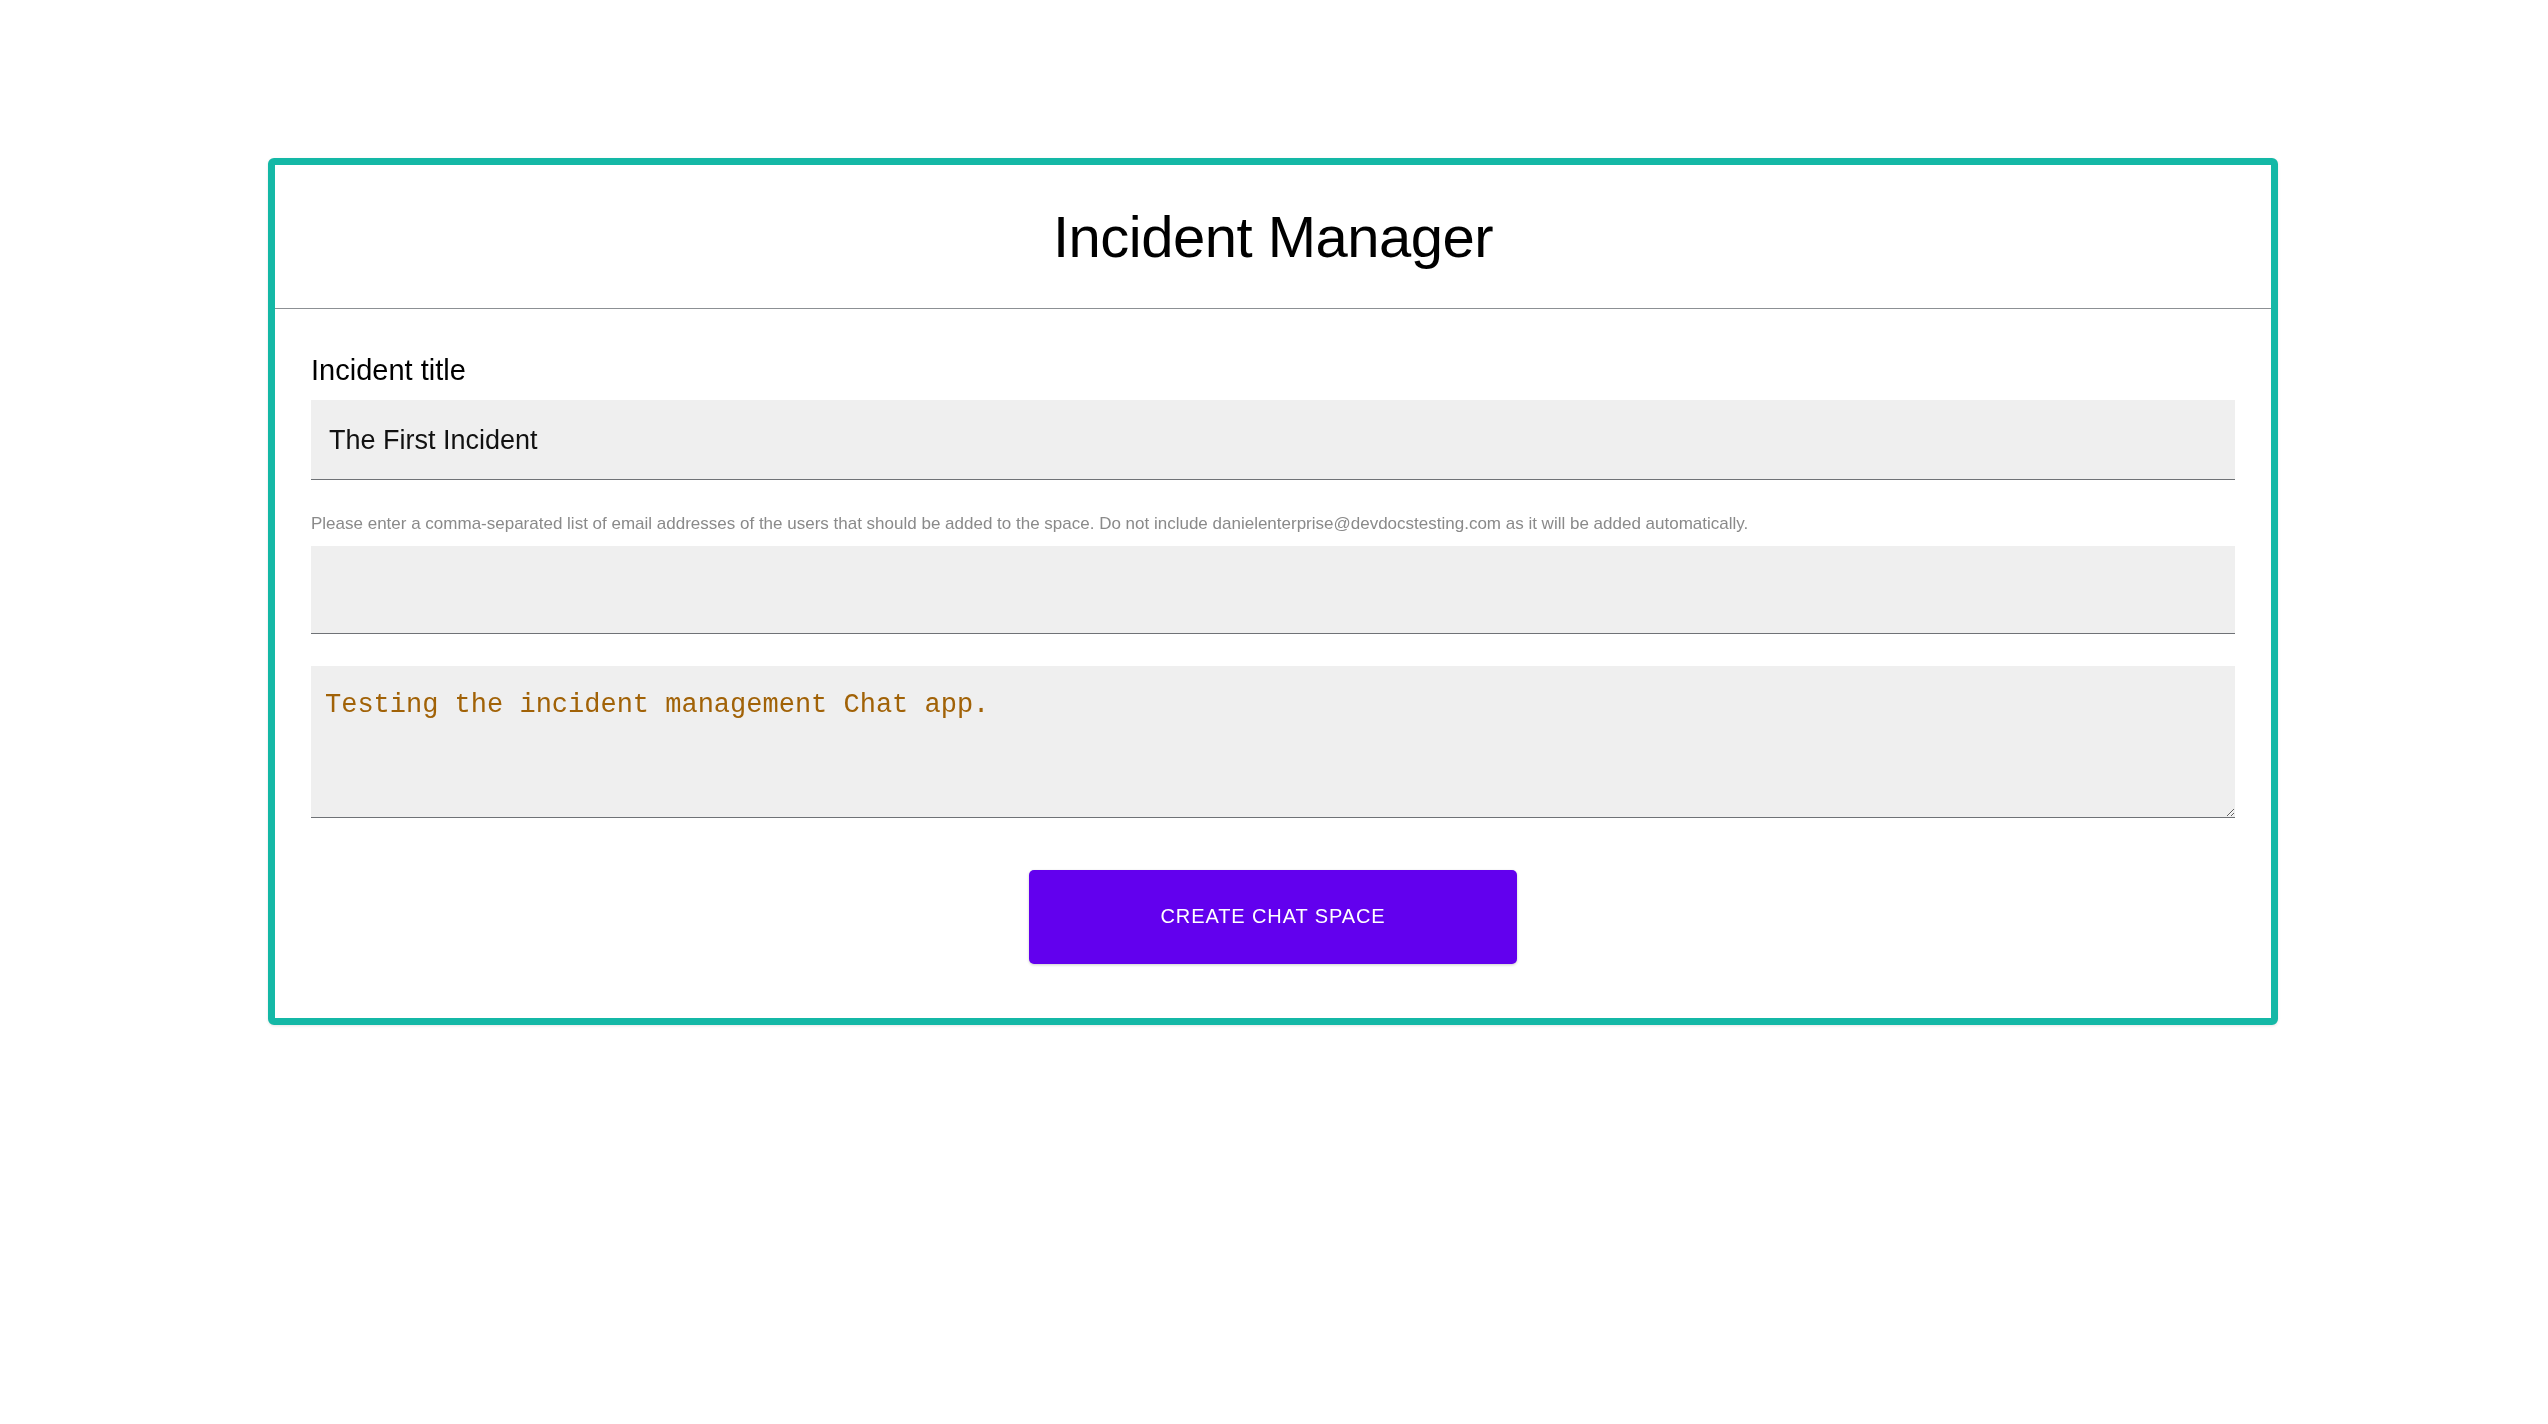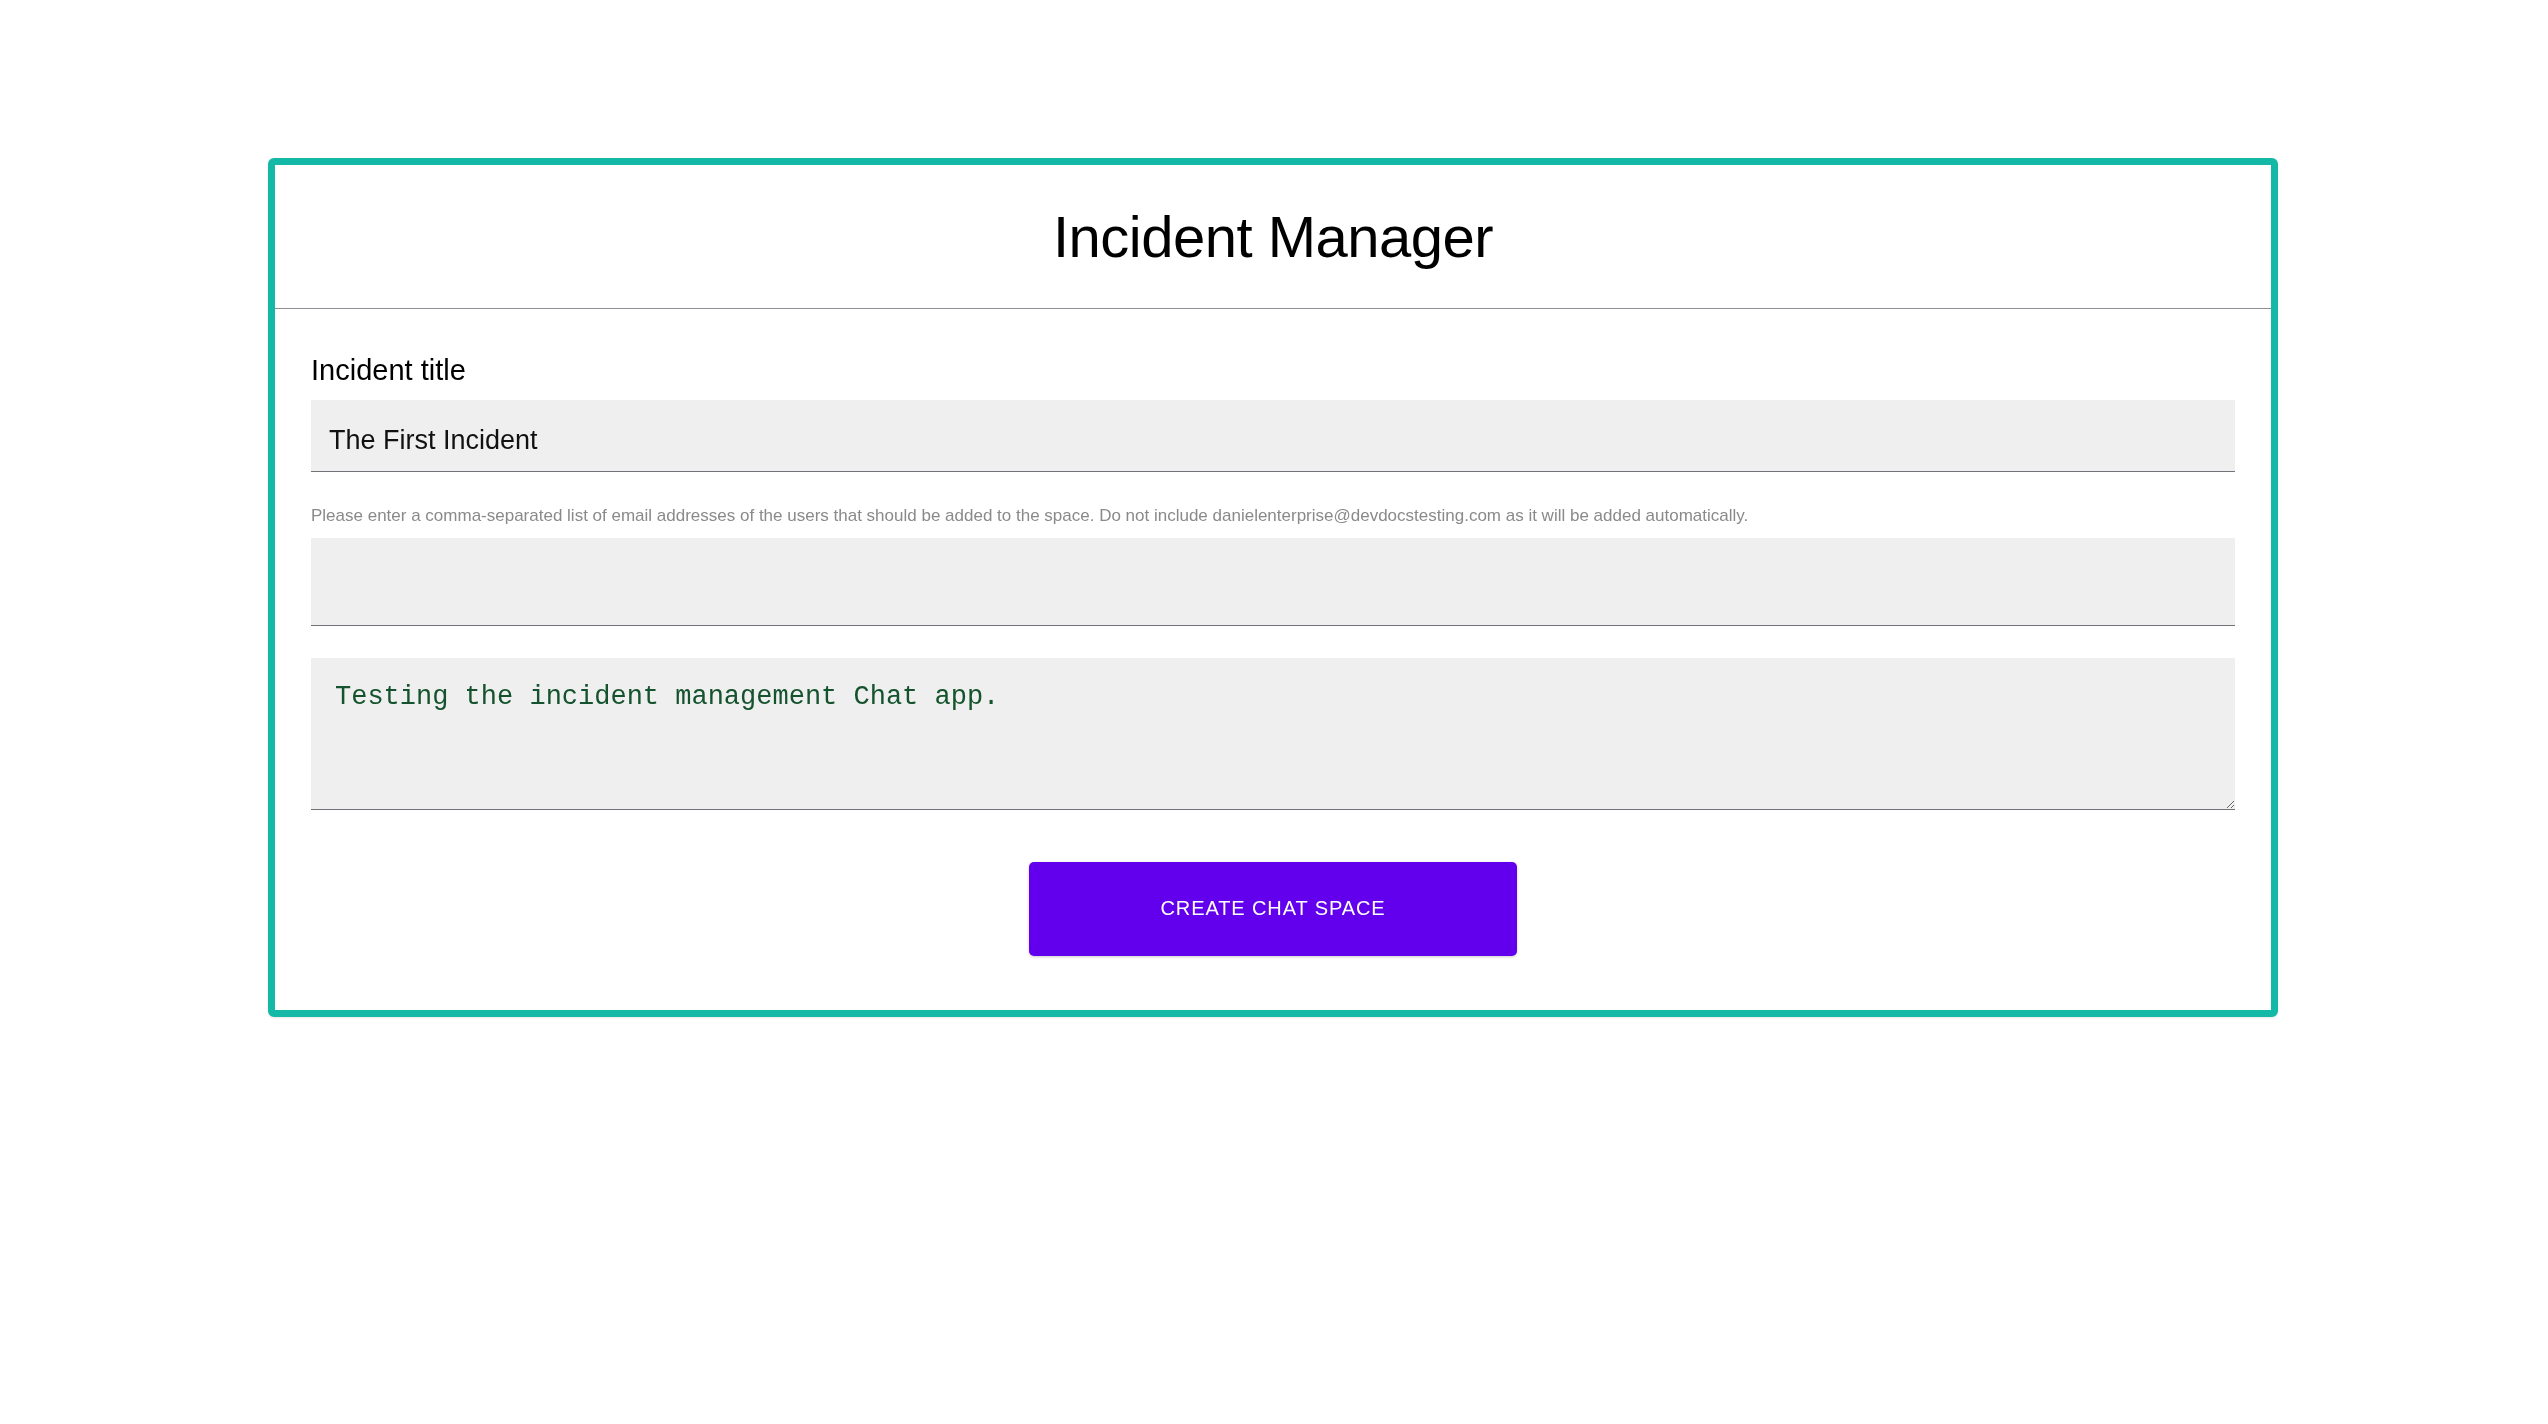--- a/index.html
+++ b/index.html
@@ -78,43 +78,43 @@
   }
 
   .text-input {
     width: 100%;
     background: #efefef;
     border: none;
     border-bottom: 1px solid #6f7276;
     font-family: "Liberation Sans", sans-serif;
     font-size: 27px;
     color: #111111;
-    padding: 24px 18px 14px 18px;
+    padding: 24px 18px 22px 18px;
     box-sizing: border-box;
     outline: none;
     display: block;
     line-height: 1.2;
   }
 
   .text-input.tall {
     height: 88px;
     padding-top: 26px;
     padding-bottom: 26px;
   }
 
   .textarea-input {
     width: 100%;
     height: 152px;
     background: #efefef;
     border: none;
     border-bottom: 1px solid #6f7276;
     font-family: "Liberation Mono", monospace;
     font-size: 27px;
-    color: #14532d;
-    padding: 22px 24px;
+    color: #a16207;
+    padding: 22px 14px;
     box-sizing: border-box;
     outline: none;
     display: block;
     resize: vertical;
     line-height: 1.3;
   }
 
   .actions {
     display: flex;
     justify-content: center;

